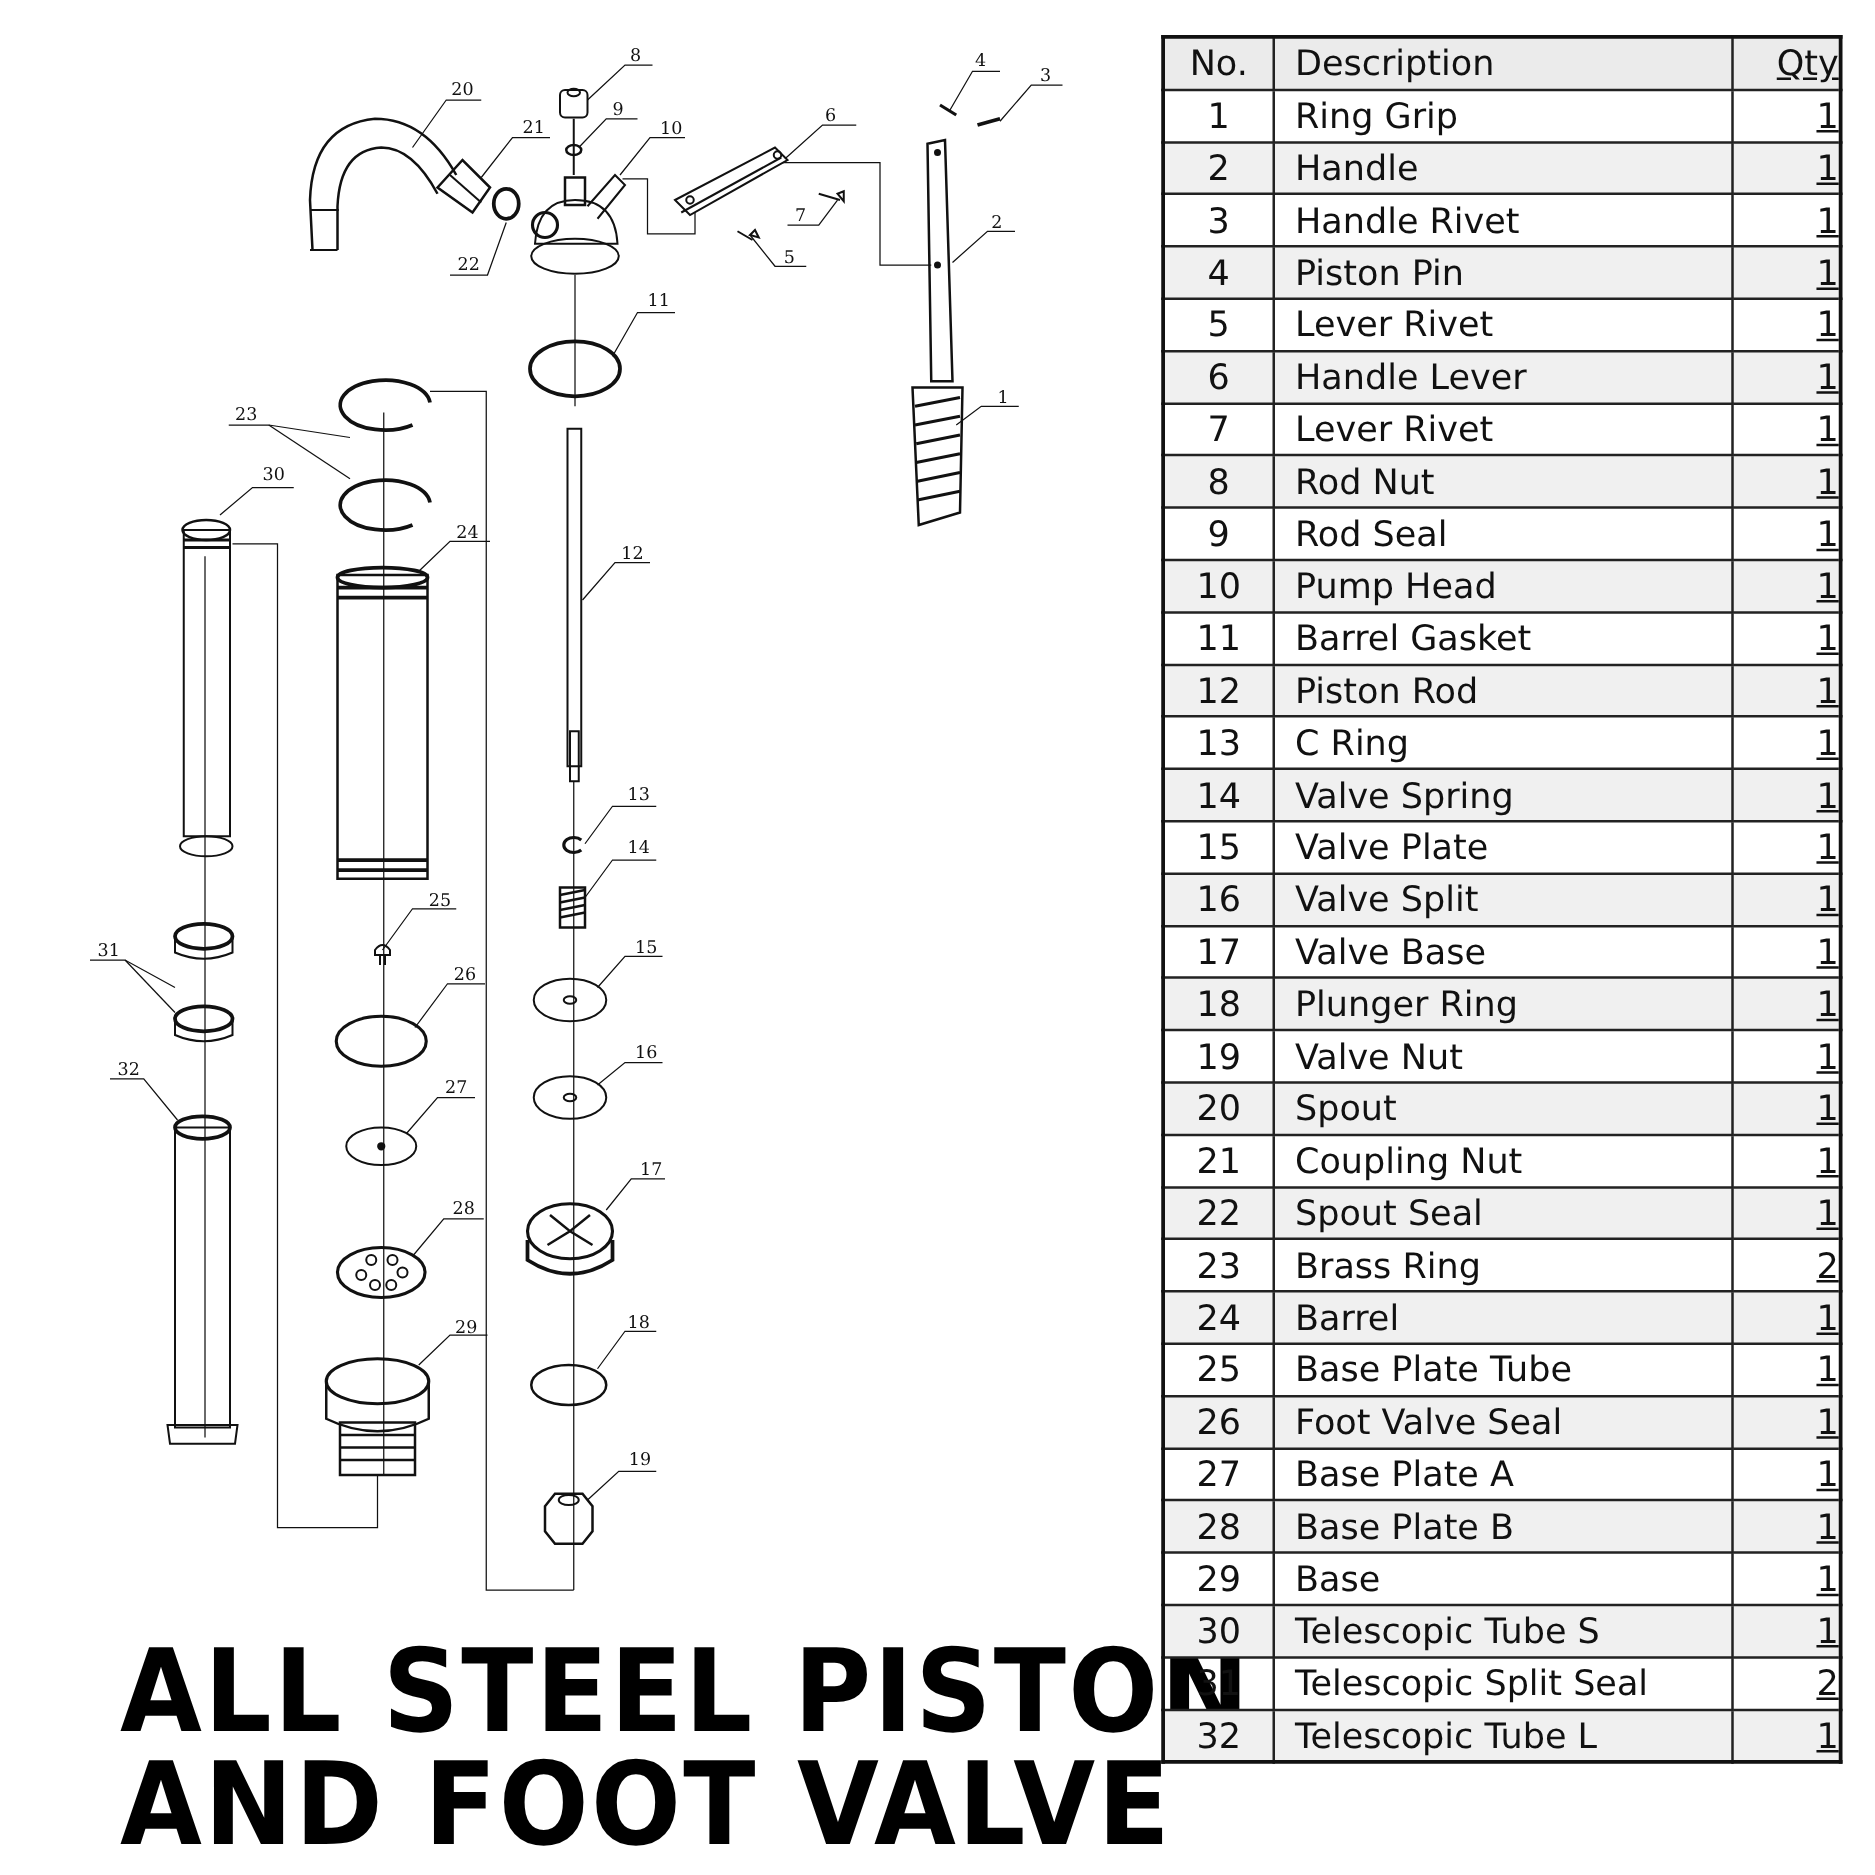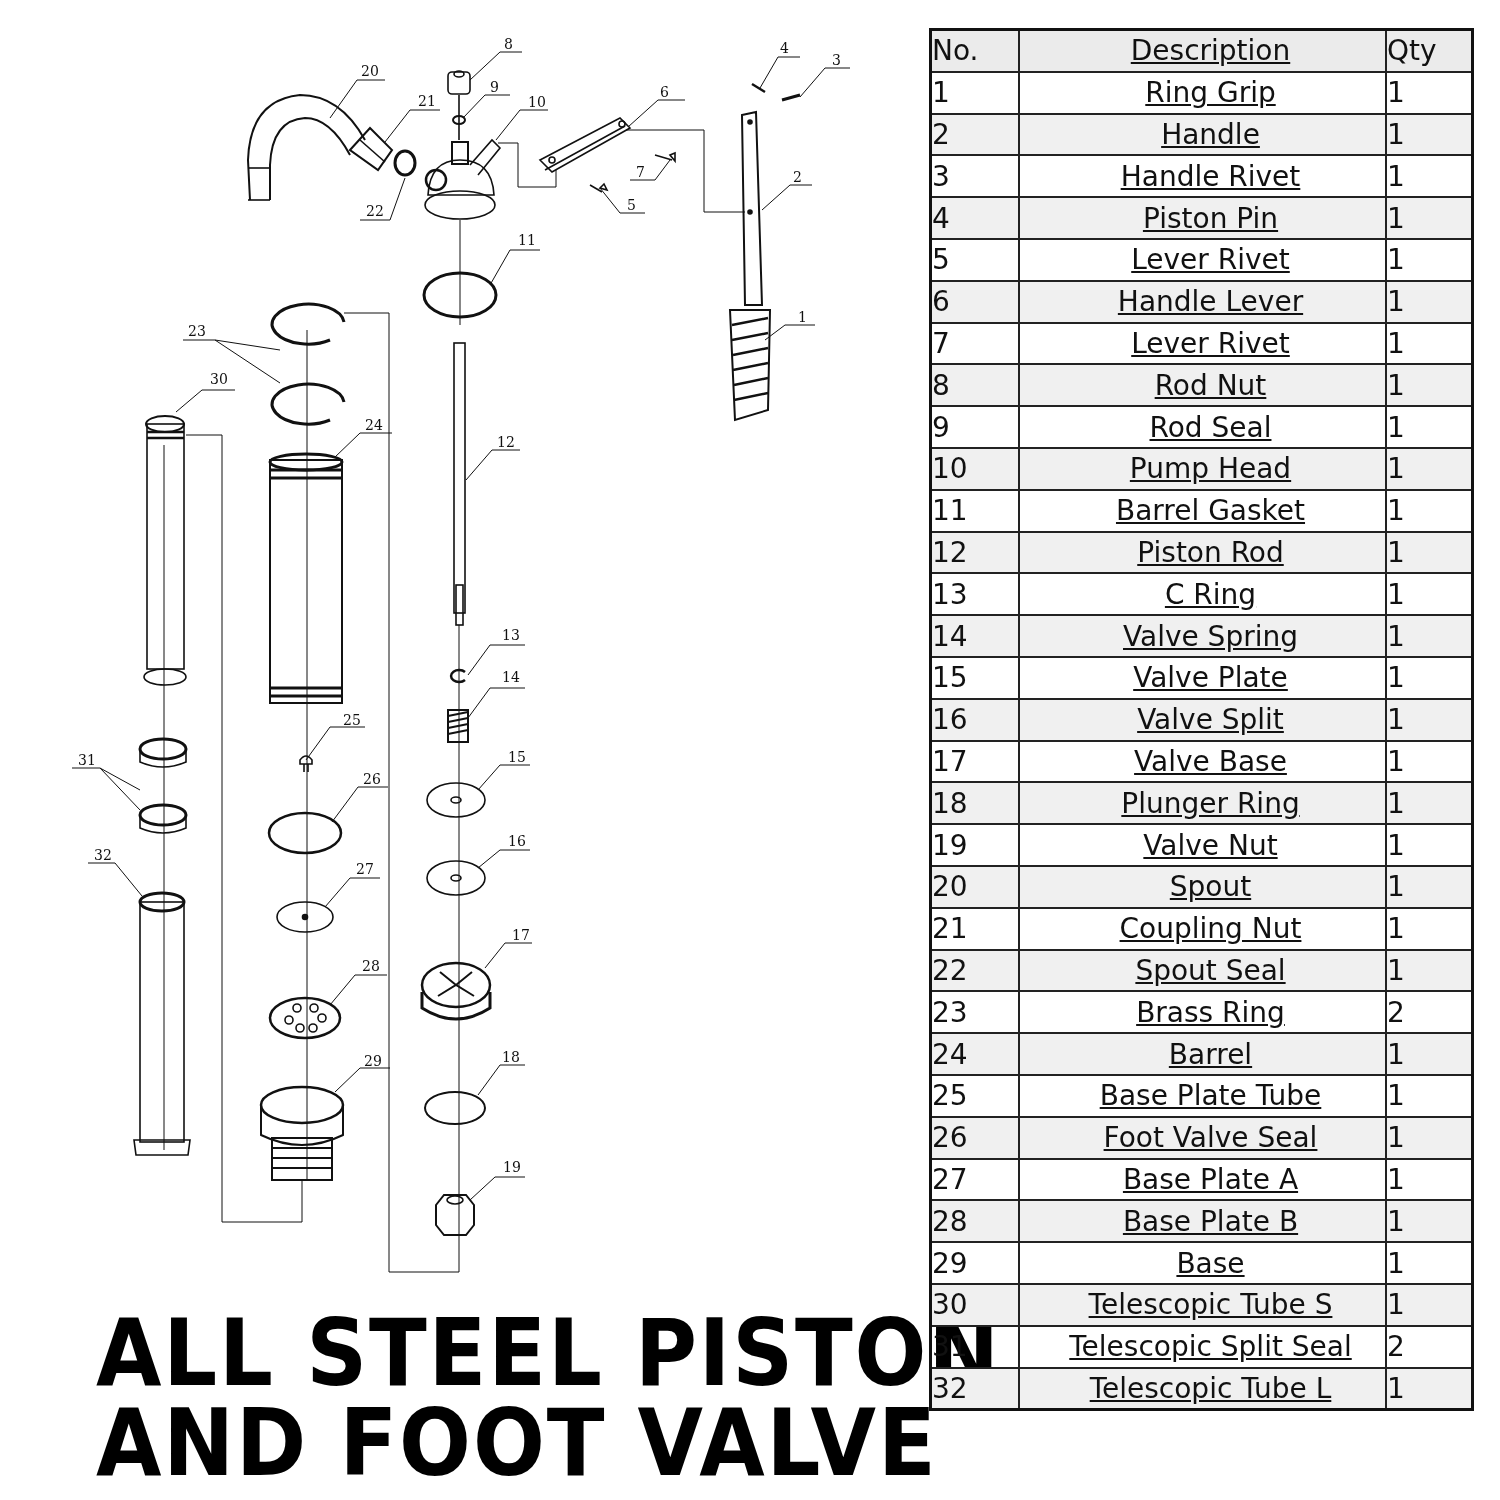--- a/index.html
+++ b/index.html
@@ -6,23 +6,23 @@
   body{width:1500px;height:1500px;position:relative;overflow:hidden;font-family:"DejaVu Sans",sans-serif;}
   #diagram{position:absolute;left:0;top:0;width:900px;height:1300px;}
   #diagram text{font-family:"DejaVu Serif",serif;font-size:14px;fill:#111;}
   .title{position:absolute;left:96px;font-family:"DejaVu Sans",sans-serif;font-weight:bold;font-size:92px;letter-spacing:2px;color:#000;line-height:1;transform:scaleX(0.92);transform-origin:left top;white-space:nowrap;}
   #title1{top:1308px;}
   #title2{top:1398px;}
   table.parts{position:absolute;left:929px;top:28px;width:545px;border-collapse:collapse;border:3px solid #111;}
   table.parts th,table.parts td{border:2px solid #222;height:39.8px;padding:0;font-family:"DejaVu Sans",sans-serif;font-weight:normal;font-size:28px;color:#111;}
   table.parts tr:nth-child(even) td{background:#f0f0f0;}
   table.parts th{background:#ebebeb;}
-  .c-no{width:86px;text-align:left;margin-left:28px;}
-  .c-desc{text-align:center;padding-left:16px !important;text-decoration:underline;}
-  .c-qty{width:84px;text-align:left;}
+  .c-no{width:86px;text-align:center;margin-left:28px;}
+  .c-desc{text-align:left;padding-left:16px !important;}
+  .c-qty{width:84px;text-align:right;text-decoration:underline;}
 </style>
 </head>
 <body>
 
 <svg id="diagram" viewBox="0 0 900 1300" xmlns="http://www.w3.org/2000/svg" fill="none" stroke="#111" stroke-width="1.6">
 
   <g>
     <path d="M250 200 L248 160 Q250 100 300 95 Q340 95 365 140" stroke-width="2"></path>
     <path d="M270 200 L270 165 Q272 120 305 118 Q330 118 350 155" stroke-width="2"></path>
     <line x1="248" y1="200" x2="270" y2="200"></line>

